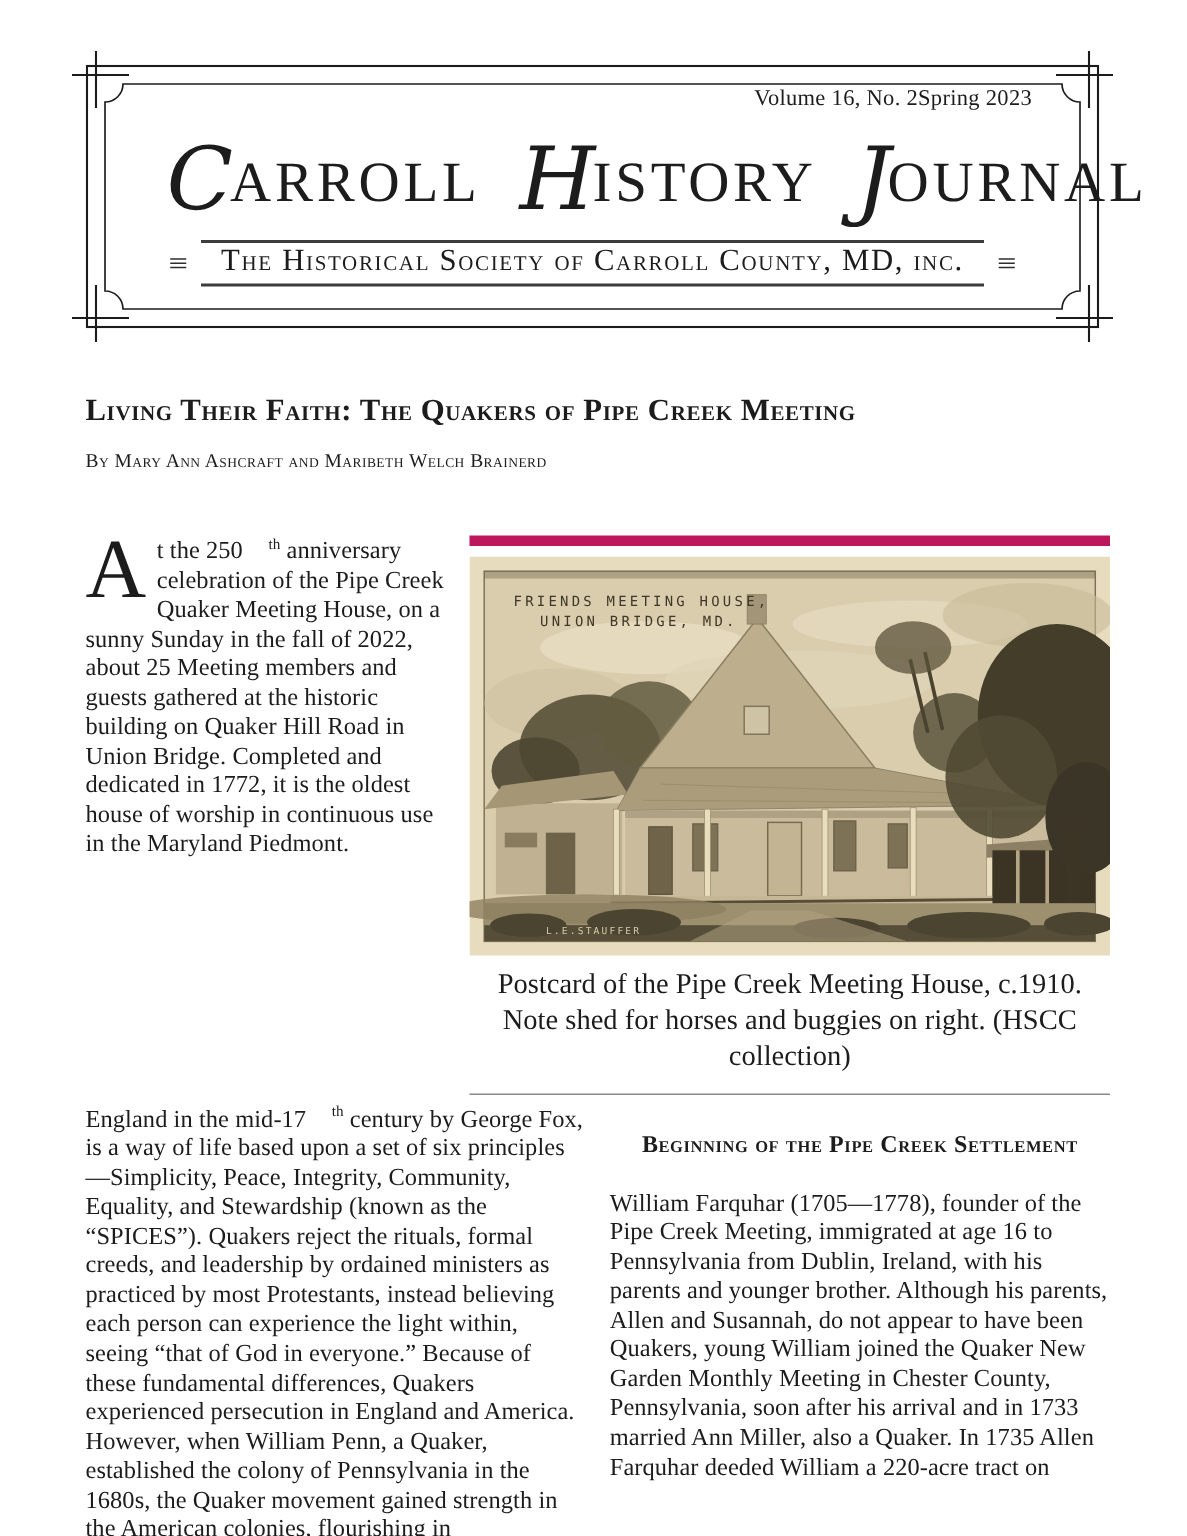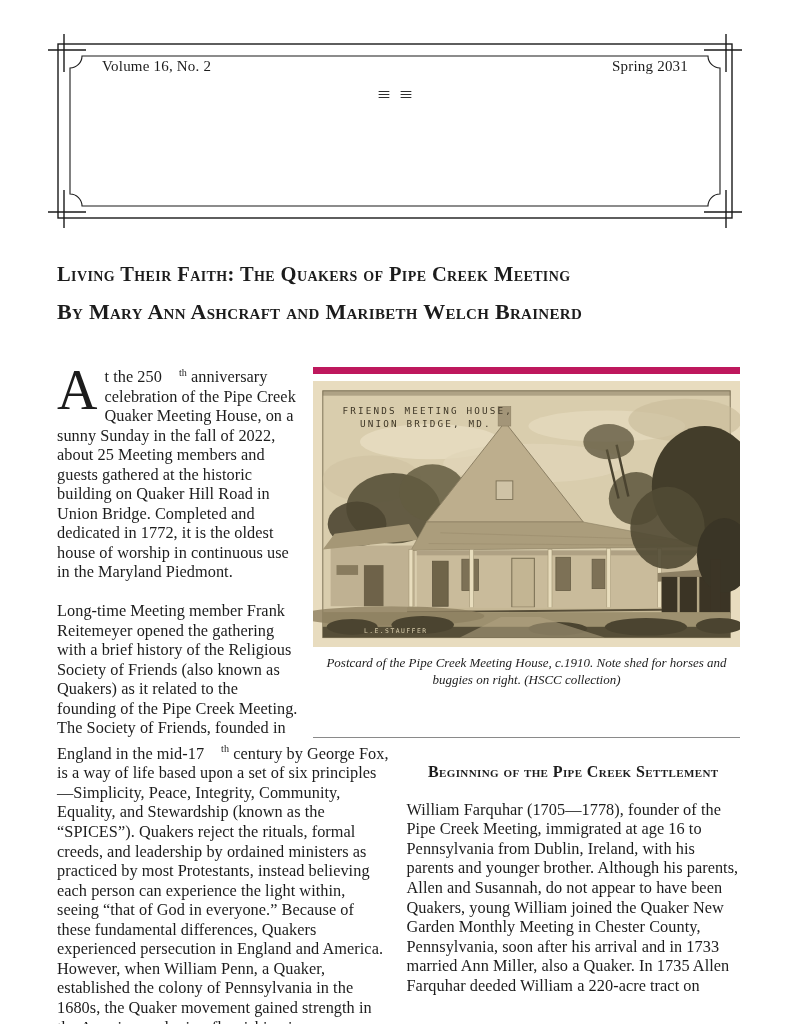--- a/index.html
+++ b/index.html
@@ -7,63 +7,63 @@
   .page {
     position:relative; width:791px; height:1024px; margin:0 auto;
     background:#ffffff; color:#1c1c1c; overflow:hidden;
     font-family:"Liberation Serif", serif;
   }
 
   
   .masthead { position:relative; margin:34px 0 0 48px; width:694px; height:194px; }
   .masthead-frame { position:absolute; left:0; top:0; width:694px; height:194px; }
   .masthead-inner { position:relative; z-index:1; height:100%; padding:24px 54px 0; }
-  .masthead-meta { display:flex; justify-content:space-between; font-size:15px; letter-spacing:0.2px; }
+  .masthead-meta { display:flex; justify-content:flex-end; font-size:15px; letter-spacing:0.2px; }
   .journal-title { margin:10px 0 0; text-align:center; font-weight:normal; white-space:nowrap; line-height:58px; }
   .title-word { display:inline-block; margin:0 9px; }
   .title-initial {
     font-family:"DejaVu Serif", serif; font-style:italic; font-size:58px;
     position:relative; top:5px; margin-right:-2px; letter-spacing:0;
   }
   .title-rest { font-family:"Liberation Serif", serif; font-size:38px; letter-spacing:2.5px; }
   .subtitle-row { display:flex; align-items:center; justify-content:center; gap:9px; margin-top:8px; }
   .subtitle {
     font-variant:small-caps; font-size:20.5px; letter-spacing:1.1px;
     border-top:2px solid #3c3c3c; border-bottom:2px solid #3c3c3c; padding:1px 13px 3px;
   }
   .ornament { font-size:23px; color:#2e2e2e; line-height:1; transform:scaleY(0.85); }
 
   
   .article-title {
     margin:35px 51px 0 57px; font-size:20.5px; font-weight:bold;
     font-variant:small-caps; letter-spacing:0.4px;
   }
   .article-byline {
-    margin:13px 51px 0 57px; font-size:22px; font-weight:bold;
+    margin:13px 51px 0 57px; font-size:13px; font-weight:normal;
     font-variant:small-caps; letter-spacing:0.3px;
   }
 
   
   .content-top { display:flex; gap:12px; margin:42px 51px 0 57px; }
   .col-narrow { width:244px; flex:none; }
   .para { margin:0; font-size:16.3px; line-height:1.2; letter-spacing:0.05px; }
   .para + .para { margin-top:19px; }
   .dropcap {
     float:left; font-size:56px; line-height:43px; padding:2px 7px 0 0;
   }
   sup.th { font-size:0.62em; vertical-align:super; line-height:0;margin-left:17px; }
 
   
   .figure {
     flex:1; margin:0; border-top:7px solid #be185d; border-bottom:1.5px solid #8a8a8a;
     padding:7px 0 12px;
   }
   .postcard-svg { display:block; width:100%; height:auto; }
   .figure figcaption {
-    margin-top:8px; text-align:center; font-size:13px; line-height:1.25; padding:0 4px;font-style:italic;
+    margin-top:8px; text-align:center; font-size:19px; line-height:1.25; padding:0 4px;
   }
 
   
   .content-bottom { display:flex; gap:16px; margin:6px 51px 0 57px; }
   .col-half { flex:1; min-width:0; }
   .section-heading {
     margin:19px 0; text-align:center; font-size:16px; font-weight:bold;
     font-variant:small-caps; letter-spacing:0.4px;
   }
 </style>
@@ -79,36 +79,41 @@
         <path d="M0 16 H38 M16 0 V38"></path>
         <path d="M656 16 H694 M678 0 V38"></path>
         <path d="M0 178 H38 M16 156 V194"></path>
         <path d="M656 178 H694 M678 156 V194"></path>
       </g>
       <path d="M34 22 H660 A12 12 0 0 0 672 34 V160 A12 12 0 0 0 660 172 H34 A12 12 0 0 0 22 160 V34 A12 12 0 0 0 34 22 Z" stroke="#1b1b1b" stroke-width="1.1" fill="none"></path>
     </svg>
     <div class="masthead-inner">
       <div class="masthead-meta">
         <span>Volume 16, No. 2</span>
-        <span>Spring 2031</span>
+        <span>Spring 2023</span>
       </div>
+      <h1 class="journal-title">
+        <span class="title-word"><span class="title-initial">C</span><span class="title-rest">ARROLL</span></span>
+        <span class="title-word"><span class="title-initial">H</span><span class="title-rest">ISTORY</span></span>
+        <span class="title-word"><span class="title-initial">J</span><span class="title-rest">OURNAL</span></span>
+      </h1>
       <div class="subtitle-row">
         <span class="ornament">≡</span>
+        <span class="subtitle">The Historical Society of Carroll County, MD, inc.</span>
         <span class="ornament">≡</span>
       </div>
     </div>
   </header>
 
   <h2 class="article-title">Living Their Faith: The Quakers of Pipe Creek Meeting</h2>
   <h3 class="article-byline">By Mary Ann Ashcraft and Maribeth Welch Brainerd</h3>
 
   <div class="content-top">
     <div class="col-narrow">
       <p class="para"><span class="dropcap">A</span><span>t the 250</span><sup class="th">th</sup><span> anniversary celebration of the Pipe Creek Quaker Meeting House, on a sunny Sunday in the fall of 2022, about 25 Meeting members and guests gathered at the historic building on Quaker Hill Road in Union Bridge. Completed and dedicated in 1772, it is the oldest house of worship in continuous use in the Maryland Piedmont.</span></p>
-      <p class="para">Long-time Meeting member Frank Reitemeyer opened the gathering with a brief history of the Religious Society of Friends (also known as Quakers) as it related to the founding of the Pipe Creek Meeting. The Society of Friends, founded in</p>
     </div>
 
     <figure class="figure">
       <svg class="postcard-svg" viewBox="0 0 436 272" xmlns="http://www.w3.org/2000/svg" aria-hidden="true">
 
         <rect x="0" y="0" width="436" height="272" fill="#e8dcbf"></rect>
 
         <rect x="10" y="10" width="416" height="252" fill="#d9cdad" stroke="#7d7257" stroke-width="1"></rect>
         <rect x="10" y="10" width="416" height="5" fill="#6d6149" opacity="0.4"></rect>
 

